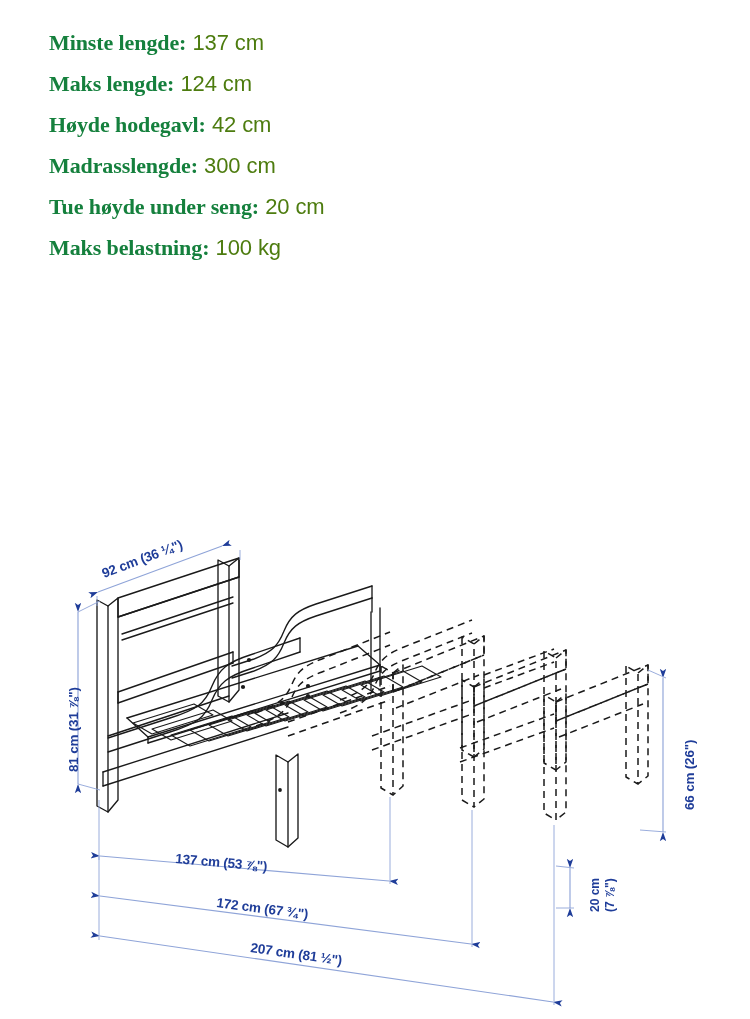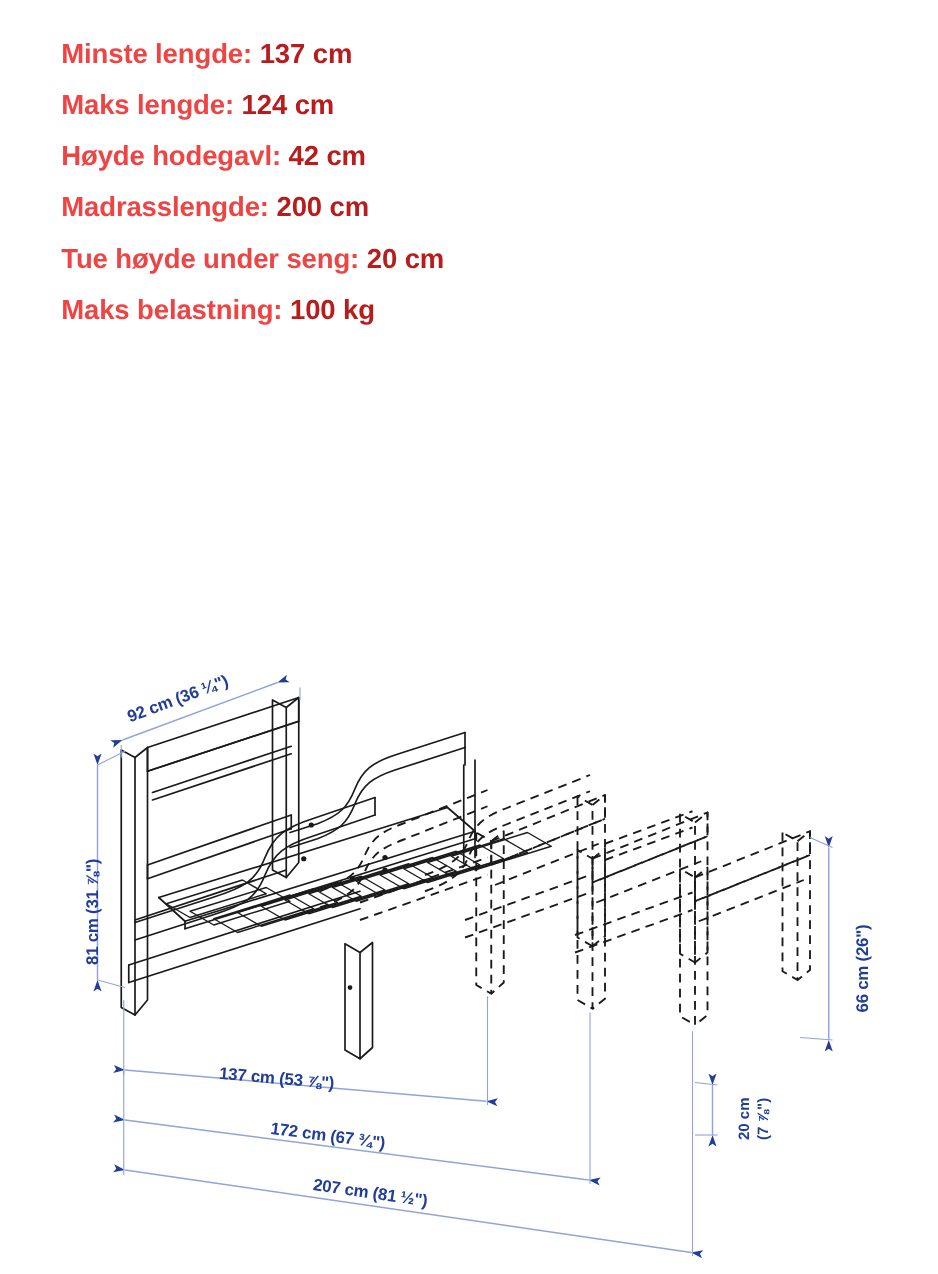--- a/index.html
+++ b/index.html
@@ -24,26 +24,27 @@
     width: 660px;
   }
   .spec-row {
     font-size: 22px;
     line-height: 41px;
     white-space: nowrap;
     color: #4a4a4a;
   }
   .spec-label {
     font-weight: bold;
-    color: #ef4444;
+    color: #15803d;
     letter-spacing: -0.1px;
+    font-family: Liberation Serif, serif;
   }
   .spec-value {
-    font-weight: bold;
-    color: #b91c1c;
+    font-weight: normal;
+    color: #4d7c0f;
     letter-spacing: -0.1px;
   }
 
   
   #diagram-figure {
     position: absolute;
     left: 0;
     top: 500px;
     width: 750px;
     height: 519px;
@@ -75,21 +76,21 @@
   <div class="spec-row">
     <span class="spec-label">Maks lengde:</span>
     <span class="spec-value">124 cm</span>
   </div>
   <div class="spec-row">
     <span class="spec-label">Høyde hodegavl:</span>
     <span class="spec-value">42 cm</span>
   </div>
   <div class="spec-row">
     <span class="spec-label">Madrasslengde:</span>
-    <span class="spec-value">200 cm</span>
+    <span class="spec-value">300 cm</span>
   </div>
   <div class="spec-row">
     <span class="spec-label">Tue høyde under seng:</span>
     <span class="spec-value">20 cm</span>
   </div>
   <div class="spec-row">
     <span class="spec-label">Maks belastning:</span>
     <span class="spec-value">100 kg</span>
   </div>
 </div>

